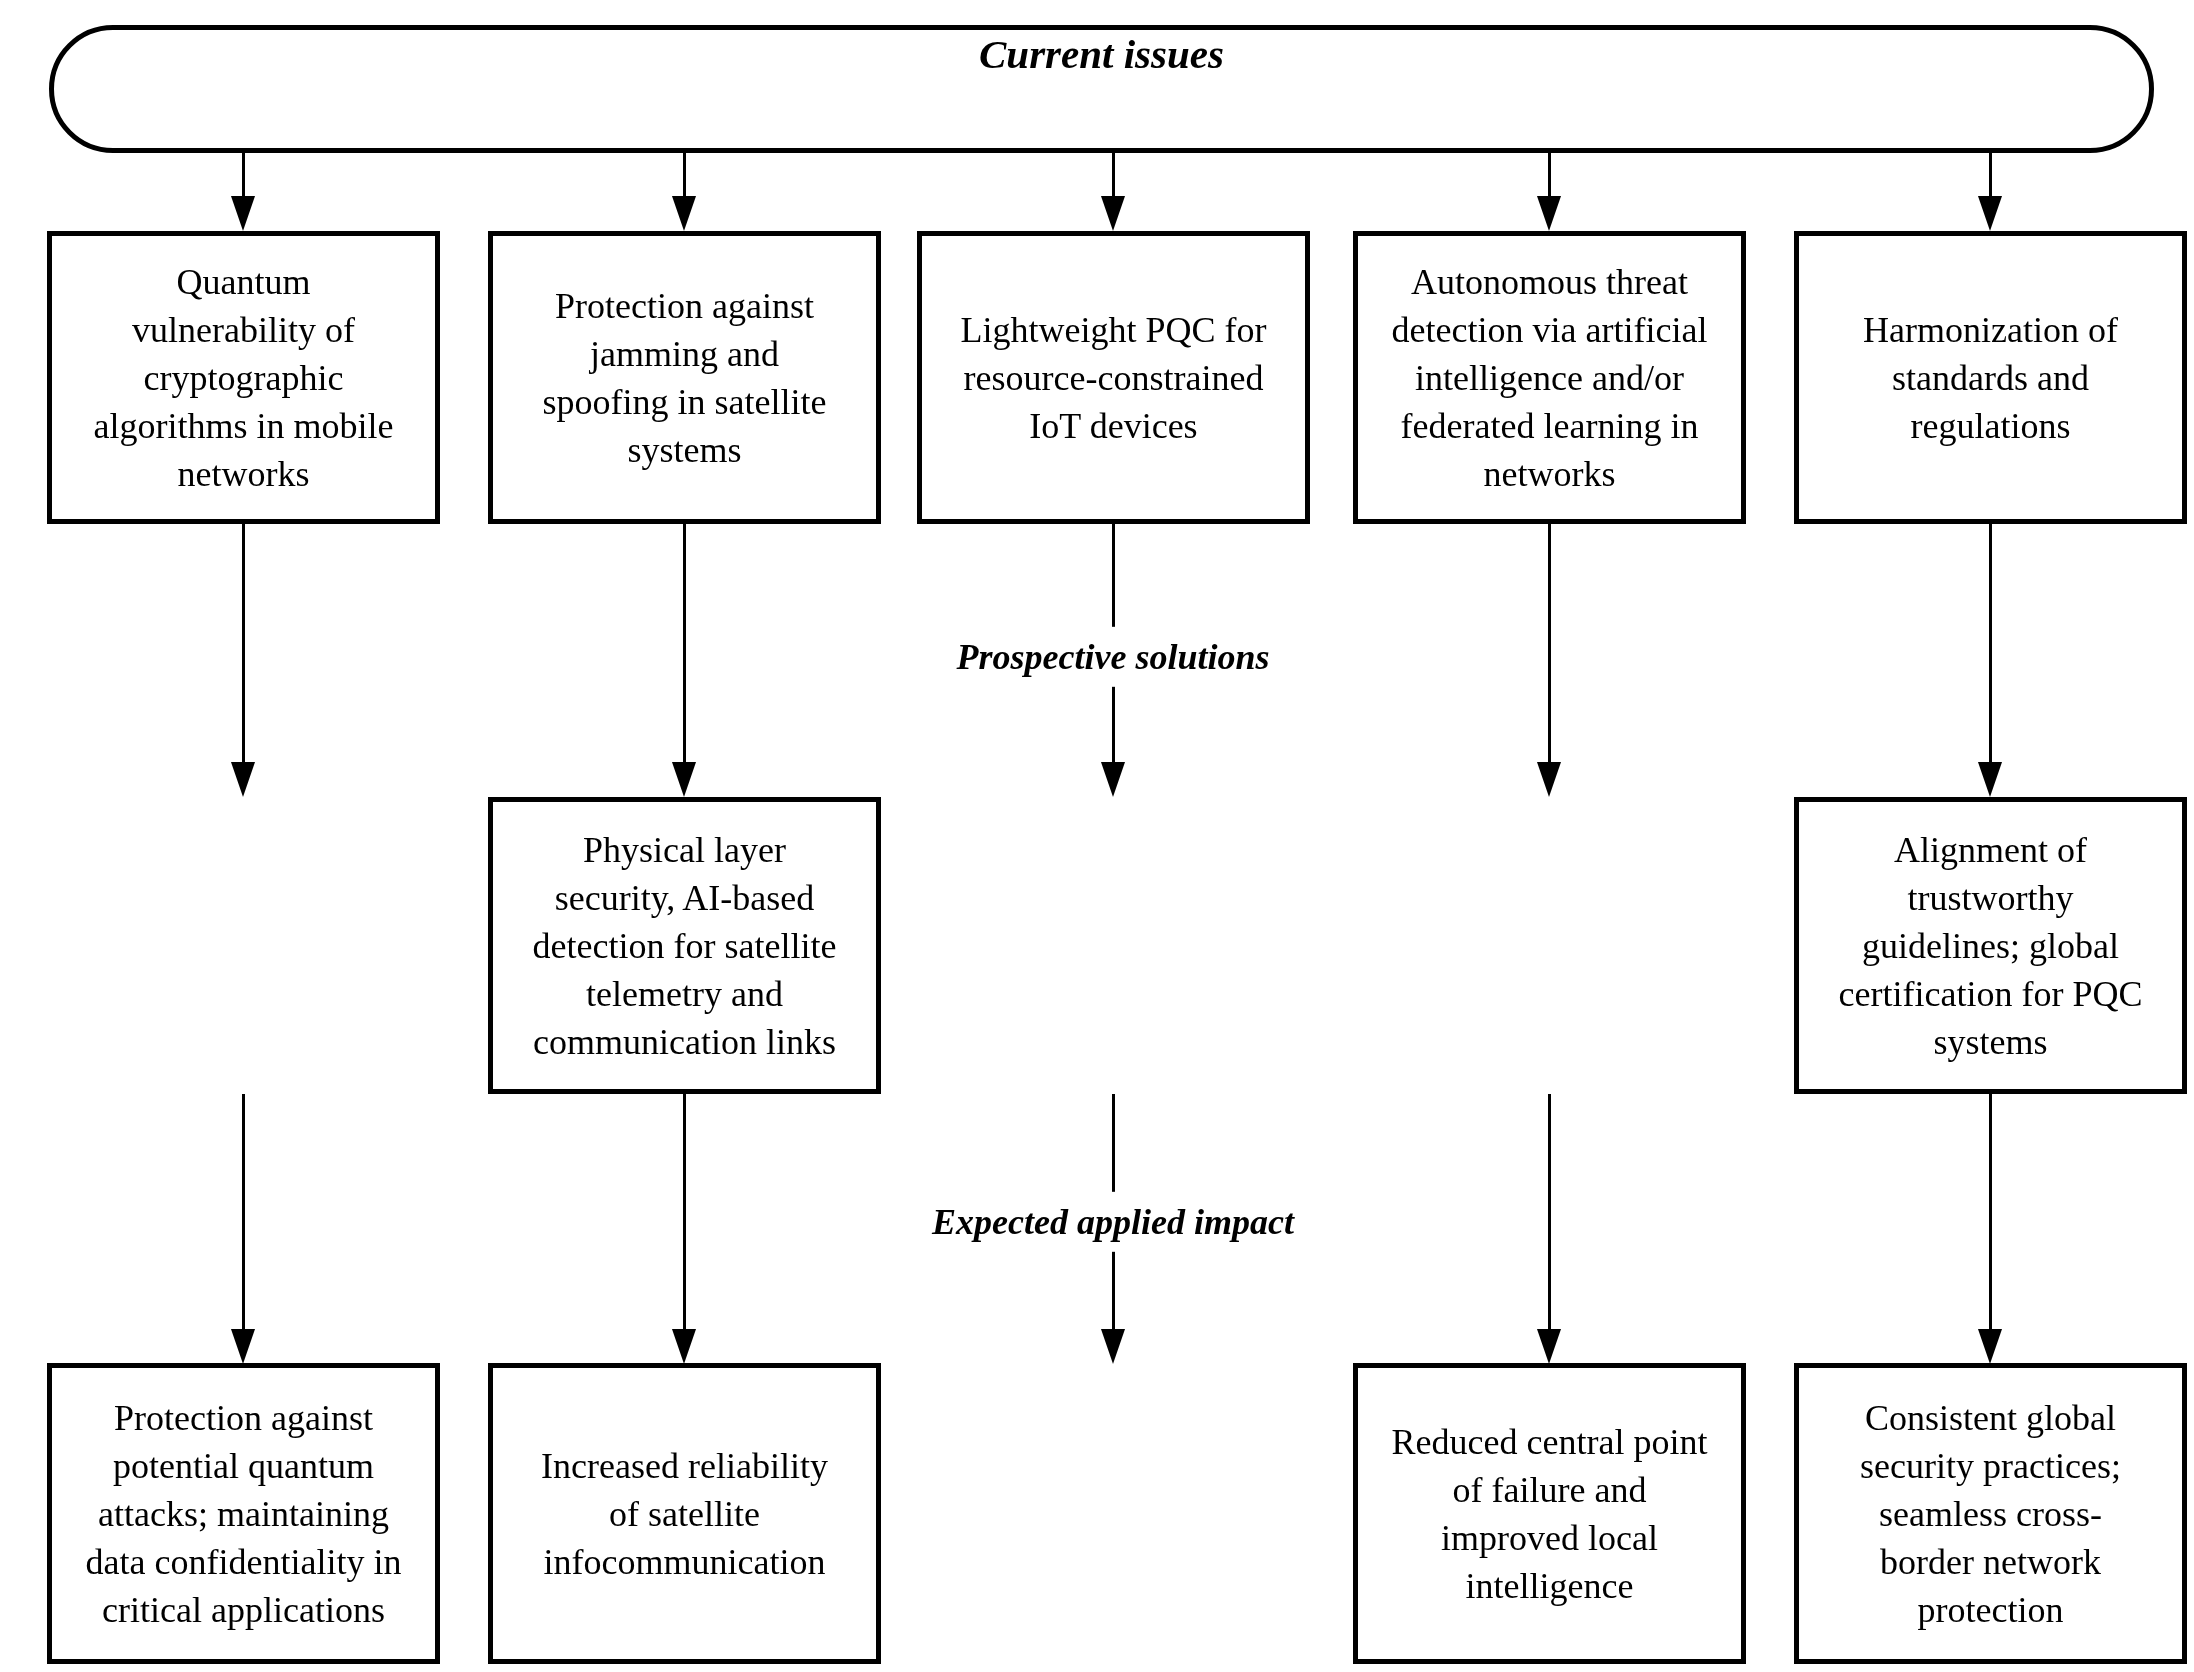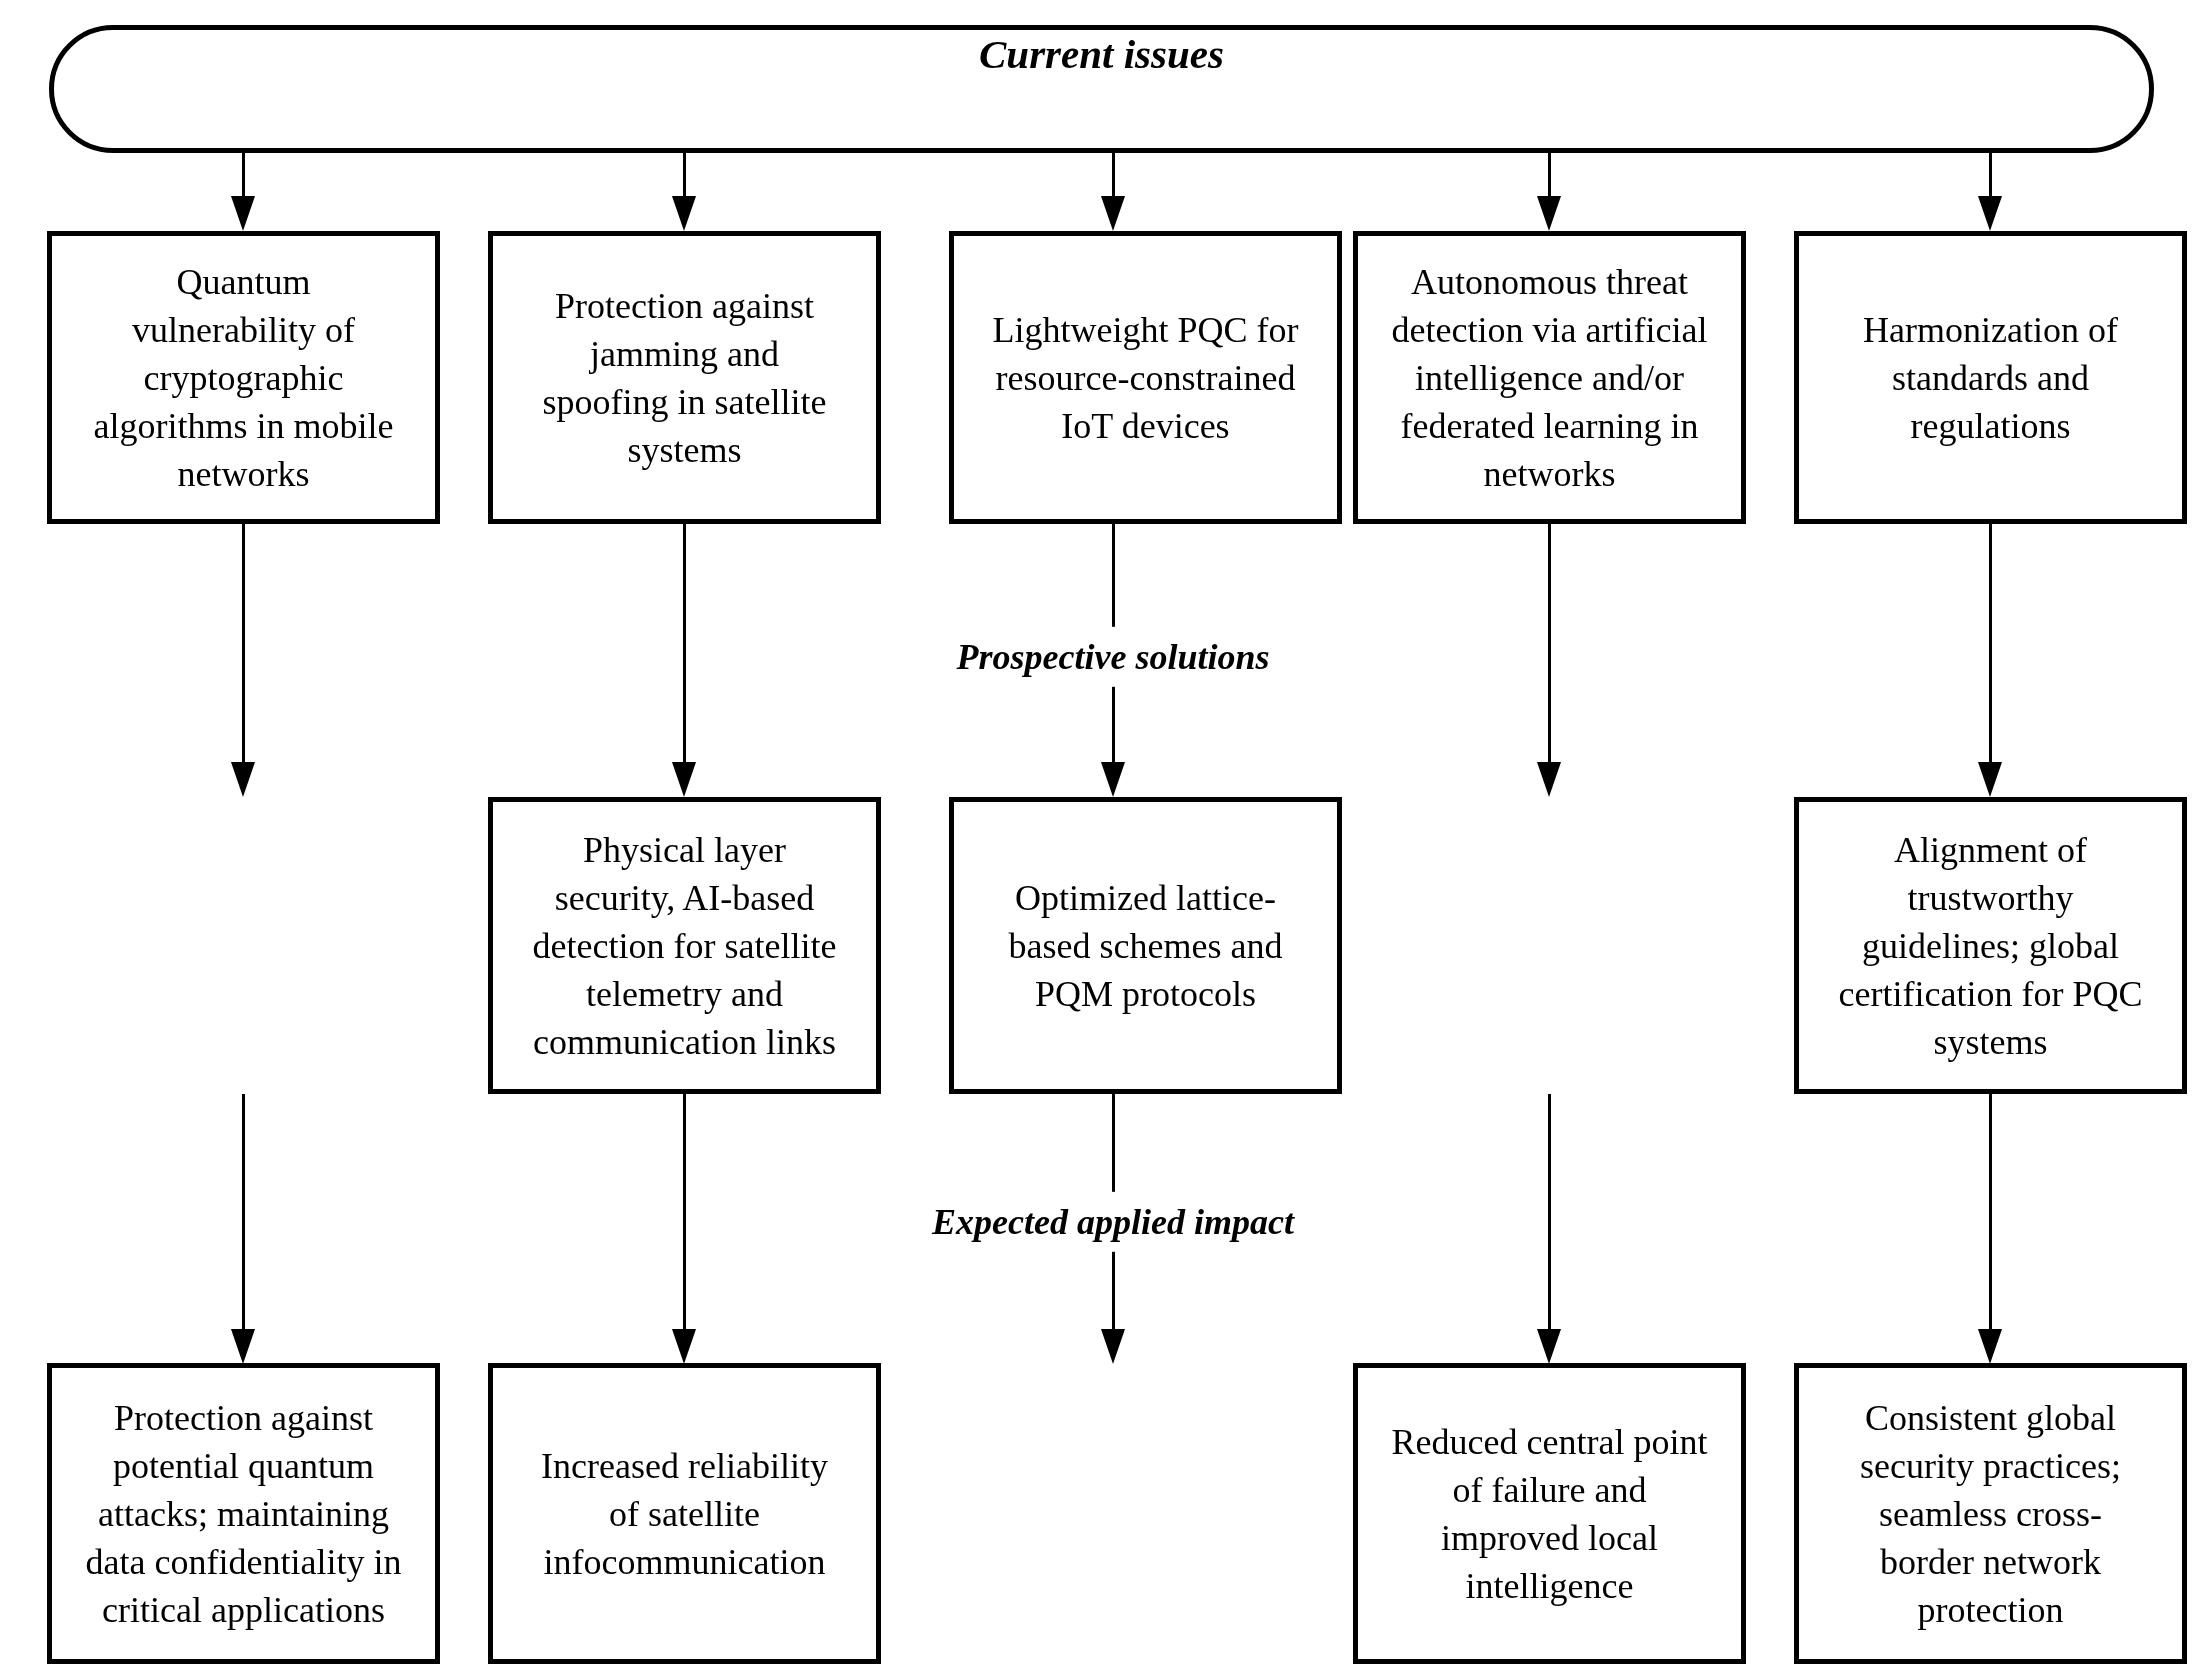--- a/index.html
+++ b/index.html
@@ -41,21 +41,21 @@
     line-height: 48px;
     white-space: pre-line;
     padding: 3.9px 6.5px;
     z-index: 2;
   }
   .row1 { top: 231px; height: 293px; }
   .row2 { top: 797px; height: 297px; }
   .row3 { top: 1363px; height: 301px; }
   .c1 { left: 47px; }
   .c2 { left: 488px; }
-  .c3 { left: 917px; margin-left: 32px; }
+  .c3 { left: 917px; }
   .c4 { left: 1353px; }
   .c5 { left: 1794px; }
   .arrow {
     position: absolute;
     width: 25px;
     z-index: 1;
   }
   .arrow .shaft {
     position: absolute;
     left: 10.5px; top: 0;
@@ -160,23 +160,20 @@
       <div class="head"></div>
     </div>
 
   <div class="section-title" style="left:1113px; top:657px;">Prospective solutions</div>
 
   <div class="box row2 c2">Physical layer
 security, AI-based
 detection for satellite
 telemetry and
 communication links</div>
-  <div class="box row2 c3">Optimized lattice-
-based schemes and
-PQM protocols</div>
   <div class="box row2 c5">Alignment of
 trustworthy
 guidelines; global
 certification for PQC
 systems</div>
 
   <div class="arrow seg-c a1">
       <div class="shaft"></div>
       <div class="head"></div>
     </div>

